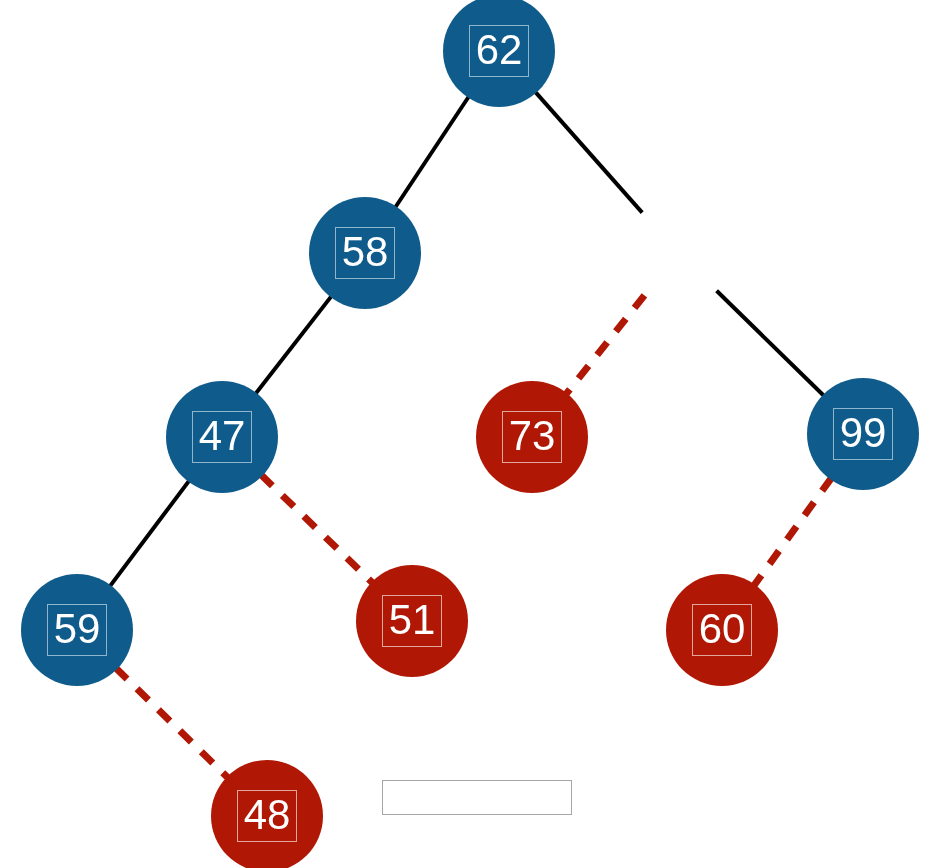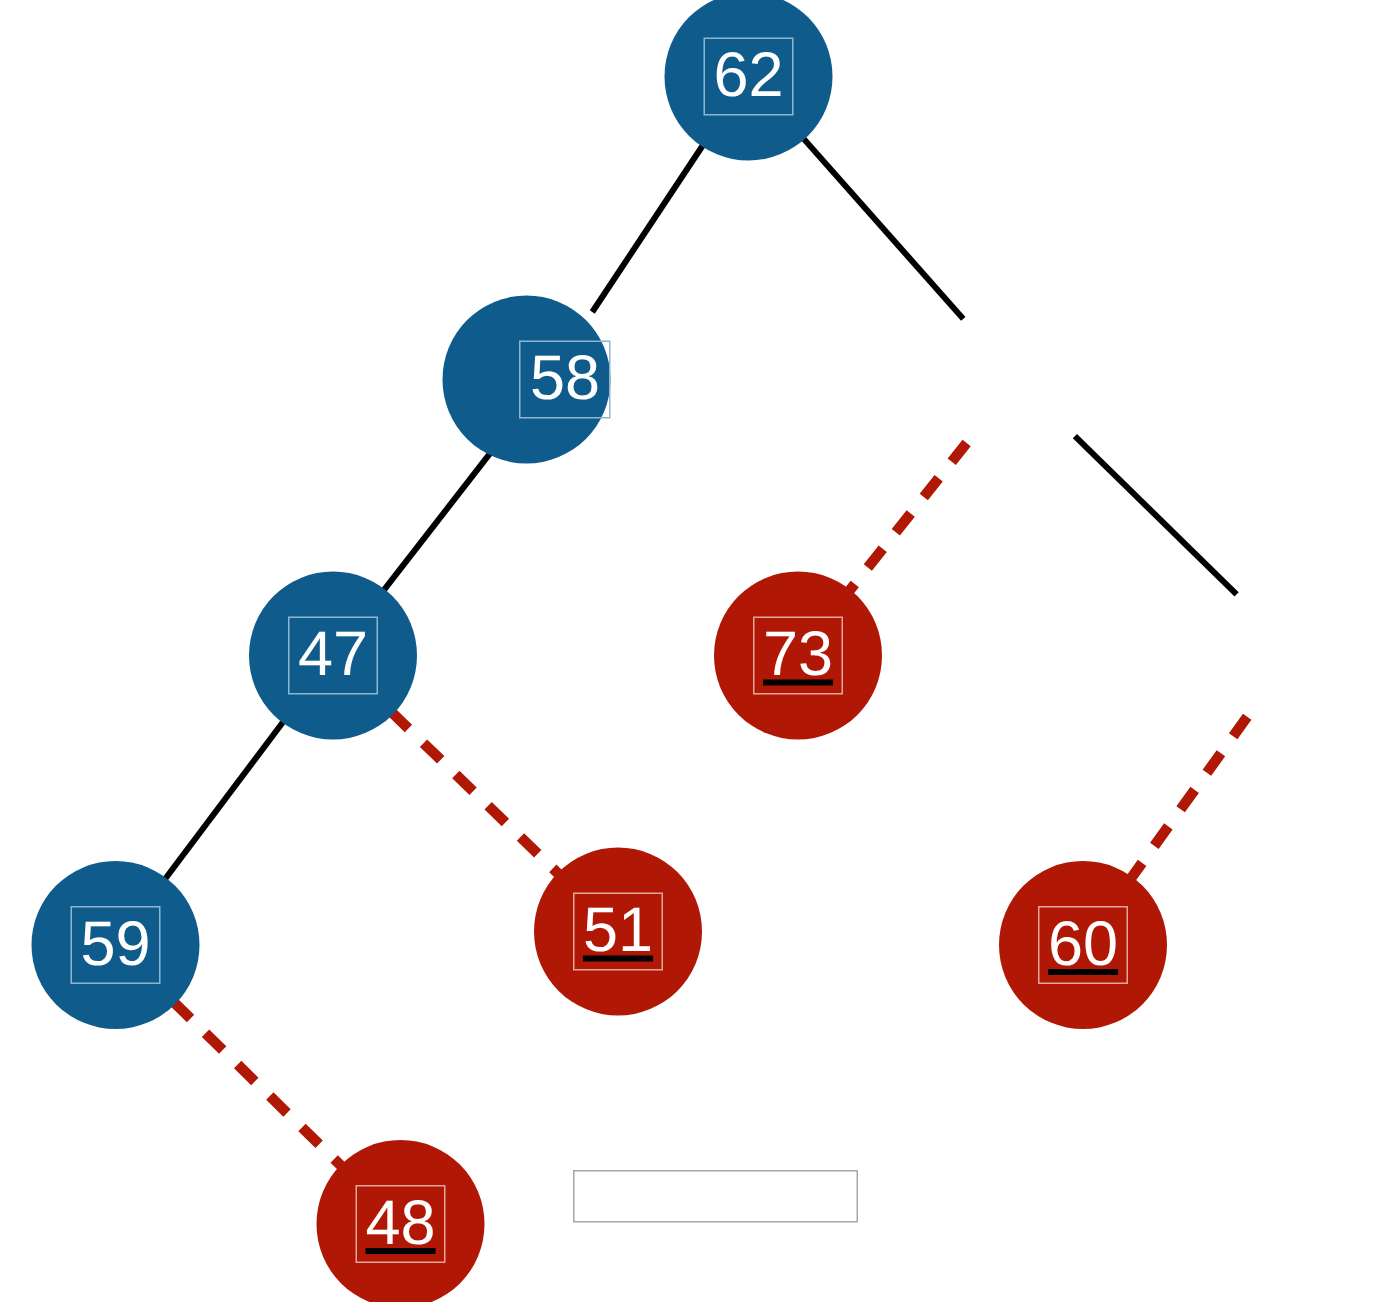--- a/index.html
+++ b/index.html
@@ -52,21 +52,20 @@
     letter-spacing: 0px;
   }
   .node.black-node {
     background: #0f5c8c;
   }
   .node.black-node .label {
     border: 1px solid #8fb6cd;
   }
   .node.red-node {
     background: #b01705;
-    text-decoration: underline;
   }
   .node.red-node .label {
     border: 1px solid #e2a79c;
   }
   .value-input {
     position: absolute;
     box-sizing: border-box;
     background: #ffffff;
     border: 1px solid #a6a6a6;
     font-family: "Liberation Sans", sans-serif;
@@ -90,28 +89,31 @@
       <line x1="189.564219914272" y1="480.1731417692793" x2="109.435780085728" y2="586.8268582307206" stroke="#000000" stroke-linecap="butt" stroke-width="4"></line>
       <line x1="260.791348413811" y1="474.5663584639012" x2="373.208651586189" y2="583.4336415360988" stroke="#b01705" stroke-linecap="butt" stroke-width="7" stroke-dasharray="16 14"></line>
       <line x1="831.4652226266161" y1="477.8355770580372" x2="753.5347773733839" y2="586.1644229419628" stroke="#b01705" stroke-linecap="butt" stroke-width="7" stroke-dasharray="16 14"></line>
       <line x1="115.58779296889435" y1="667.7754183800755" x2="228.41220703110565" y2="778.2245816199245" stroke="#b01705" stroke-linecap="butt" stroke-width="7" stroke-dasharray="16 14"></line>
     </svg>
 
   <div id="node-layer">
       <div class="node black-node" style="left: 443px; top: -5px; width: 112px; height: 112px;">
         <span class="label">62</span>
       </div>
-      <div class="node black-node" style="left: 295px; top: 197px; width: 112px; height: 112px; justify-content: flex-end;">
+      <div class="node black-node" style="left: 309px; top: 197px; width: 112px; height: 112px;">
         <span class="label">58</span>
       </div>
       <div class="node black-node" style="left: 166px; top: 381px; width: 112px; height: 112px;">
         <span class="label">47</span>
       </div>
       <div class="node red-node" style="left: 476px; top: 381px; width: 112px; height: 112px;">
         <span class="label">73</span>
+      </div>
+      <div class="node black-node" style="left: 807px; top: 378px; width: 112px; height: 112px;">
+        <span class="label">99</span>
       </div>
       <div class="node black-node" style="left: 21px; top: 574px; width: 112px; height: 112px;">
         <span class="label">59</span>
       </div>
       <div class="node red-node" style="left: 356px; top: 565px; width: 112px; height: 112px;">
         <span class="label">51</span>
       </div>
       <div class="node red-node" style="left: 666px; top: 574px; width: 112px; height: 112px;">
         <span class="label">60</span>
       </div>

